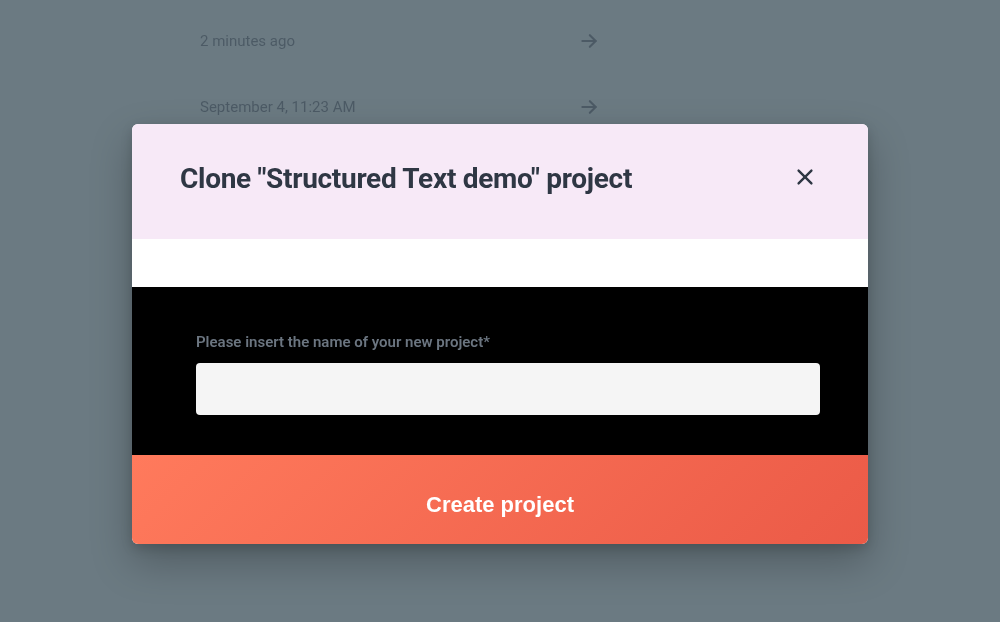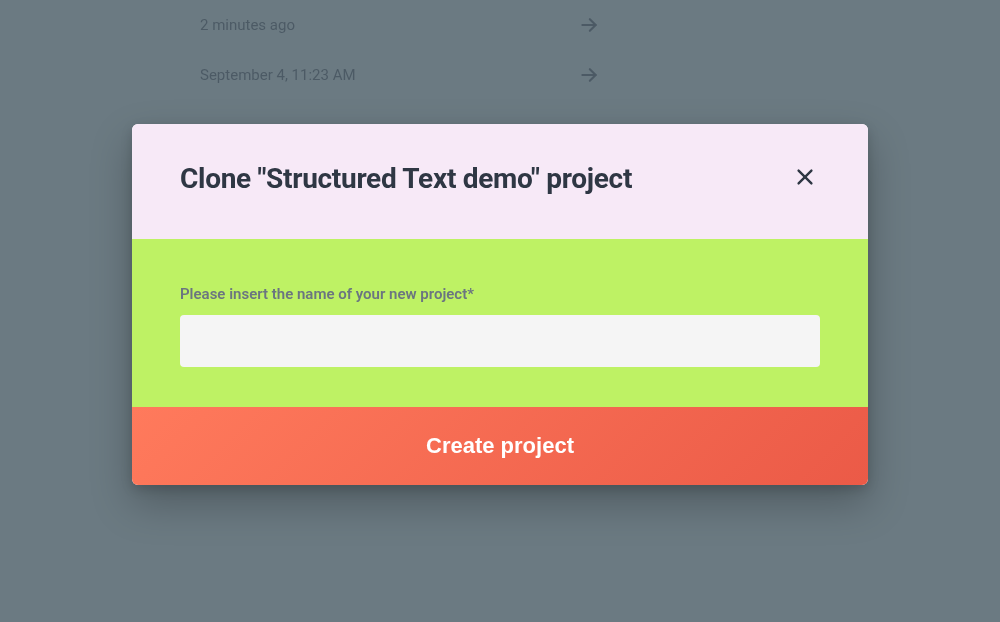--- a/index.html
+++ b/index.html
@@ -20,20 +20,21 @@
       top: 0;
       left: 200px;
       width: 400px;
       opacity: 0.4;
     }
     .bg-row {
       display: flex;
       justify-content: space-between;
       align-items: center;
       padding: 14px 0;
+      margin-top: 16px;
     }
     .bg-row-text {
       color: #1e2b3a;
       font-size: 15px;
     }
     .bg-arrow {
       width: 22px;
       height: 22px;
       display: flex;
       align-items: center;
@@ -73,22 +74,23 @@
       background: none;
       border: none;
       cursor: pointer;
       padding: 4px;
       display: flex;
       align-items: center;
       justify-content: center;
       color: #2f3744;
     }
     .modal-body {
-      background: #bef264;
-      padding: 46px 48px 40px 48px;
+      background: #000000;
+      padding: 46px 48px 40px 64px;
+      margin-top: 48px;
     }
     .field-label {
       color: #6b7580;
       font-size: 15px;
       font-weight: 600;
       margin-bottom: 12px;
       display: block;
     }
     .text-input {
       width: 100%;
@@ -108,20 +110,21 @@
       cursor: pointer;
     }
     .submit-btn {
       background: none;
       border: none;
       color: #ffffff;
       font-size: 22px;
       font-weight: 700;
       cursor: pointer;
       width: 100%;
+      margin-top: 11px;
     }
   </style>
 </head>
 <body>
 
 <div class="bg-list">
   <div class="bg-row">
     <span class="bg-row-text">2 minutes ago</span>
     <span class="bg-arrow">
       <svg width="20" height="20" viewBox="0 0 24 24" fill="none" stroke="currentColor" stroke-width="2.5" stroke-linecap="round" stroke-linejoin="round">

